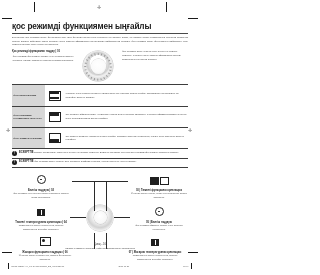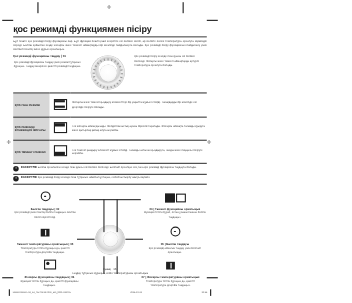--- a/index.html
+++ b/index.html
@@ -139,21 +139,21 @@
   <div class="cm v" style="left:166px;top:2px;"></div>
   <div class="cm h" style="left:188px;top:18px;"></div>
   <div class="cm h" style="left:2px;top:252px;"></div>
   <div class="cm h" style="left:188px;top:252px;"></div>
   <div class="regmark" style="left:97px;top:5px;">✛</div>
   <div class="regmark" style="left:6px;top:128px;">✛</div>
   <div class="regmark" style="left:188px;top:128px;">✛</div>
 
   <div class="content">
 
-    <h1 class="title">қос режимді функциямен пісіру</h1>
+    <h1 class="title">қос режимді функциямен ыңғайлы</h1>
     <div class="title-rule"></div>
 
     <p class="intro">Бұл пеште қос режимді пісіру функциясы бар. Бұл функция пештің ішкі кеңістігін екі бөлікке бөліп, әр бөлікте бөлек температура орнатуға мүмкіндік береді. Бөлгіш қойылған кезде жоғарғы және төменгі аймақтарды бір мезгілде пайдалануға болады. Қос режимді пісіру функциясын пайдалану үшін бөлгішті пештің ішіне дұрыс орнатыңыз.</p>
 
     <div class="upper">
       <div class="upper-left">
         <div class="sub-h">Қос режимді функцияны таңдау | 01</div>
         <div class="mini center">Қос режимді функцияны таңдау үшін режим тұтқасын бұраңыз. Таңдау мәзірінен қажетті режимді таңдаңыз.</div>
       </div>
 

